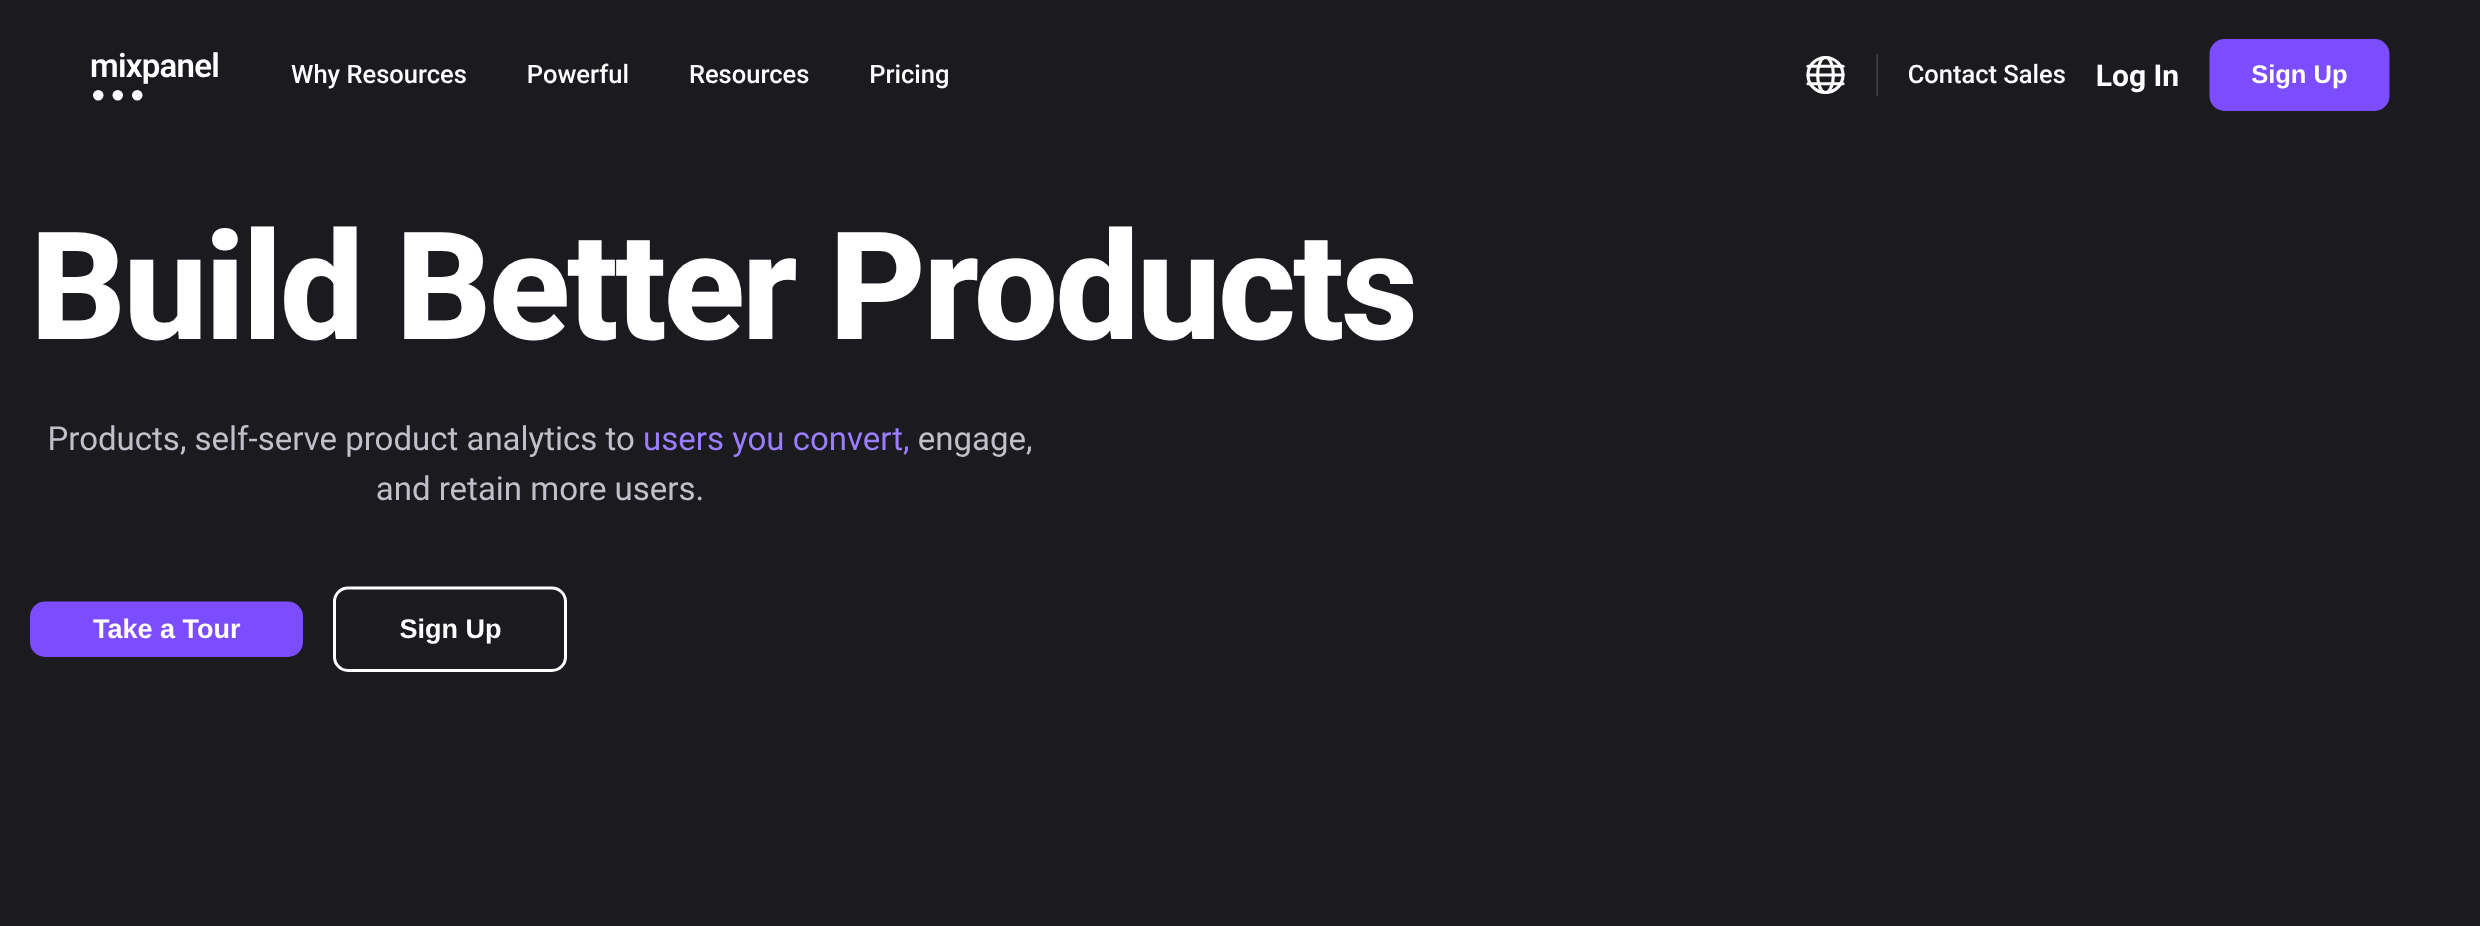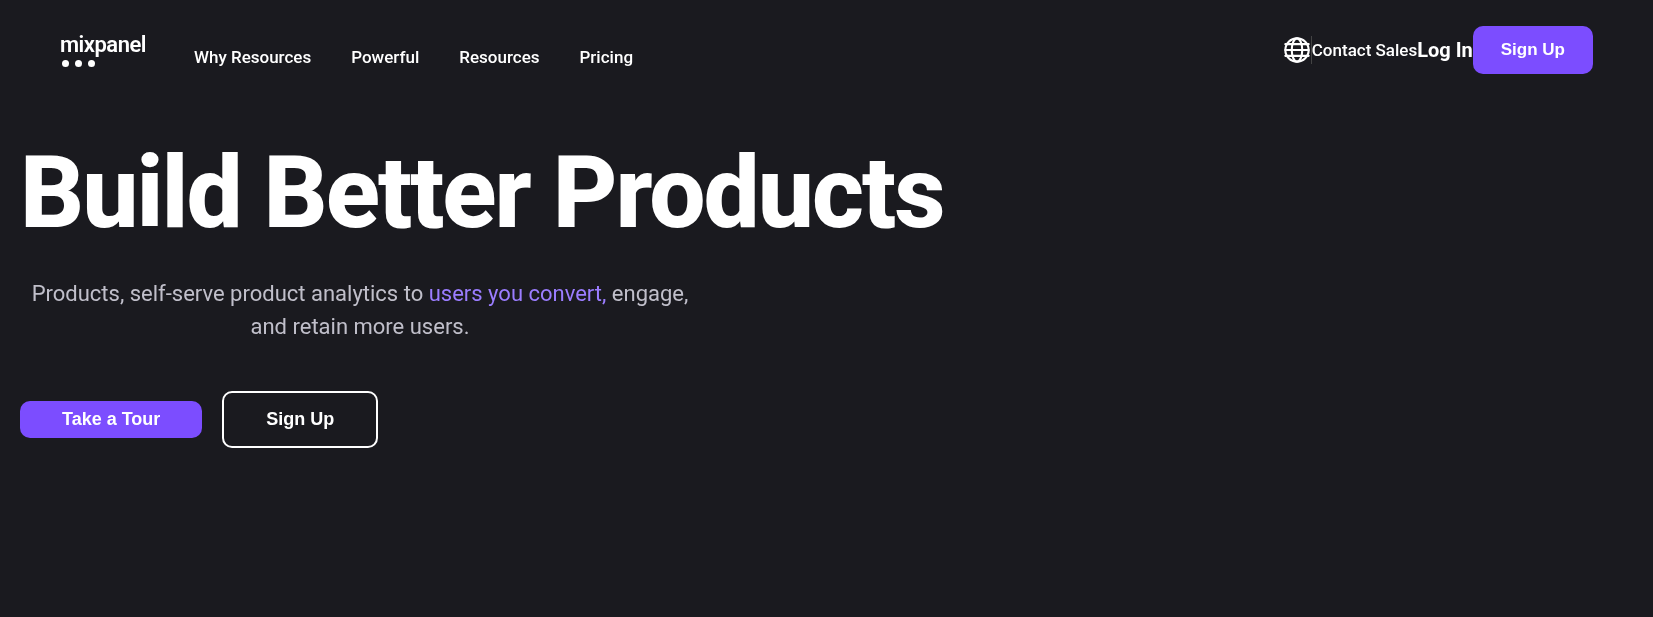--- a/index.html
+++ b/index.html
@@ -18,21 +18,21 @@
       display: flex;
       align-items: center;
       justify-content: space-between;
       padding: 0 60px;
       height: 100px;
       background-color: #1a1a1f;
     }
 
     .nav-left {
       display: flex;
-      align-items: flex-end;
+      align-items: center;
       gap: 48px;
     }
 
     .logo {
       display: flex;
       flex-direction: column;
       gap: 4px;
       cursor: pointer;
     }
 
@@ -69,21 +69,21 @@
       text-decoration: none;
       font-size: 17px;
       font-weight: 500;
       cursor: pointer;
       white-space: nowrap;
     }
 
     .nav-right {
       display: flex;
       align-items: center;
-      gap: 0;
+      gap: 20px;
     }
 
     .globe-icon {
       width: 28px;
       height: 28px;
       cursor: pointer;
     }
 
     .divider {
       width: 1px;

